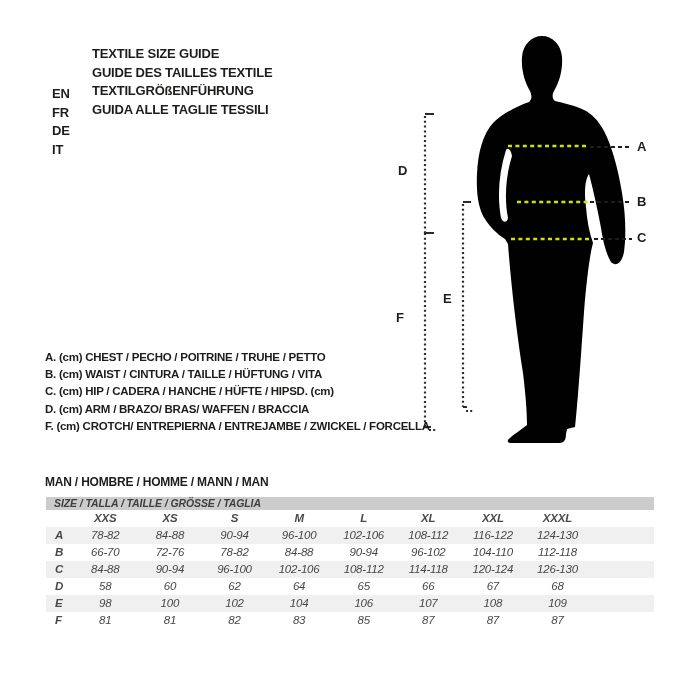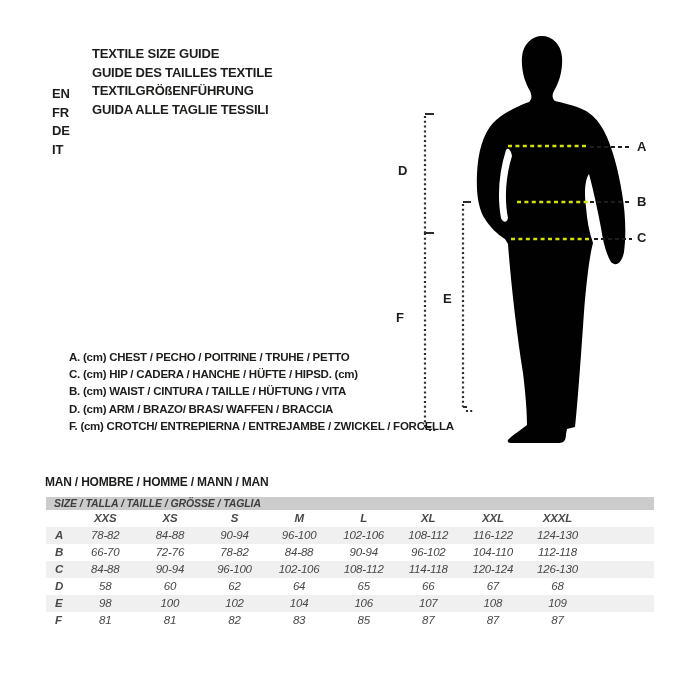--- a/index.html
+++ b/index.html
@@ -10,21 +10,21 @@
     -webkit-font-smoothing:antialiased;
   }
 
   
   .lang-list{position:absolute;left:52px;top:45px;}
   .lang-row{display:flex;height:18.6px;line-height:18.6px;
     font-size:13px;font-weight:600;letter-spacing:-0.2px;white-space:nowrap;}
   .lang-code{width:40px;flex:0 0 40px;margin-top:40px;}
 
   
-  .legend{position:absolute;left:45px;top:349px;margin-left:24px;}
+  .legend{position:absolute;left:45px;top:349px;}
   .legend-row{height:17.2px;line-height:17.2px;font-size:11.5px;
     font-weight:600;letter-spacing:-0.25px;white-space:nowrap;}
   .category-line{position:absolute;left:45px;top:463px;font-size:12px;
     font-weight:600;letter-spacing:-0.2px;white-space:nowrap;margin-top:12px;}
 
   
   svg.figure{position:absolute;left:390px;top:20px;}
   .marker{position:absolute;font-size:13px;font-weight:600;color:#1d1d1b;line-height:14px;}
   .marker-a{left:637px;top:140px;}
   .marker-b{left:637px;top:195px;}
@@ -135,22 +135,22 @@
 
 <span class="marker marker-a">A</span>
 <span class="marker marker-b">B</span>
 <span class="marker marker-c">C</span>
 <span class="marker marker-d">D</span>
 <span class="marker marker-e">E</span>
 <span class="marker marker-f">F</span>
 
 <div class="legend">
     <div class="legend-row">A. (cm) CHEST / PECHO / POITRINE / TRUHE / PETTO</div>
+    <div class="legend-row">B. (cm) WAIST / CINTURA / TAILLE / HÜFTUNG / VITA</div>
     <div class="legend-row">C. (cm) HIP / CADERA / HANCHE / HÜFTE / HIPSD. (cm)</div>
-    <div class="legend-row">B. (cm) WAIST / CINTURA / TAILLE / HÜFTUNG / VITA</div>
     <div class="legend-row">D. (cm) ARM / BRAZO/ BRAS/ WAFFEN / BRACCIA</div>
     <div class="legend-row">F. (cm) CROTCH/ ENTREPIERNA / ENTREJAMBE / ZWICKEL / FORCELLA</div>
   </div>
 
 <div class="category-line">MAN / HOMBRE / HOMME / MANN / MAN</div>
 
 <table class="size-table">
   <colgroup>
       <col style="width: 27px;">
       <col style="width: 64.6px;">

